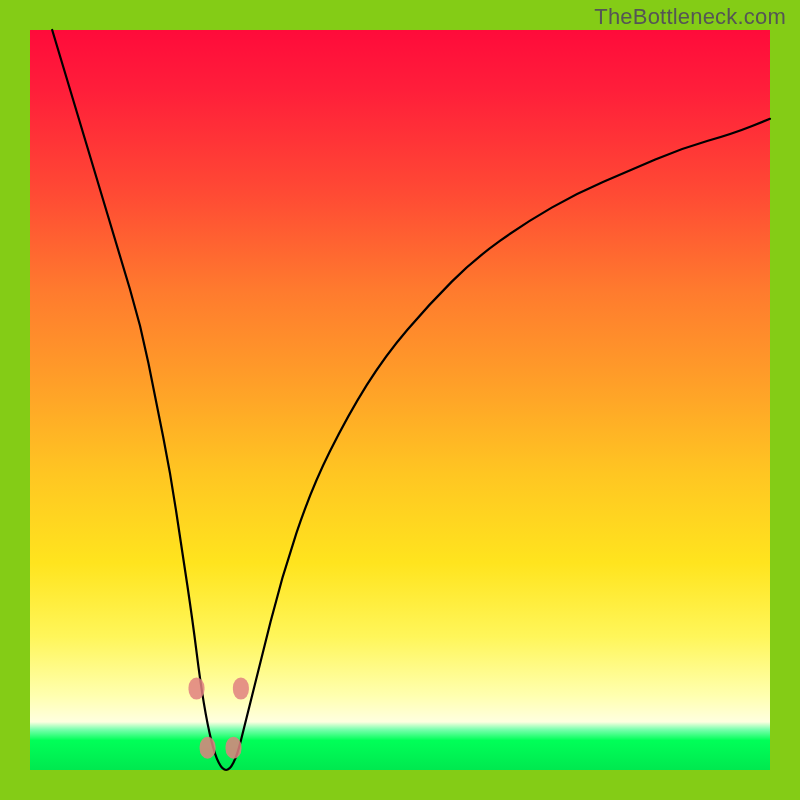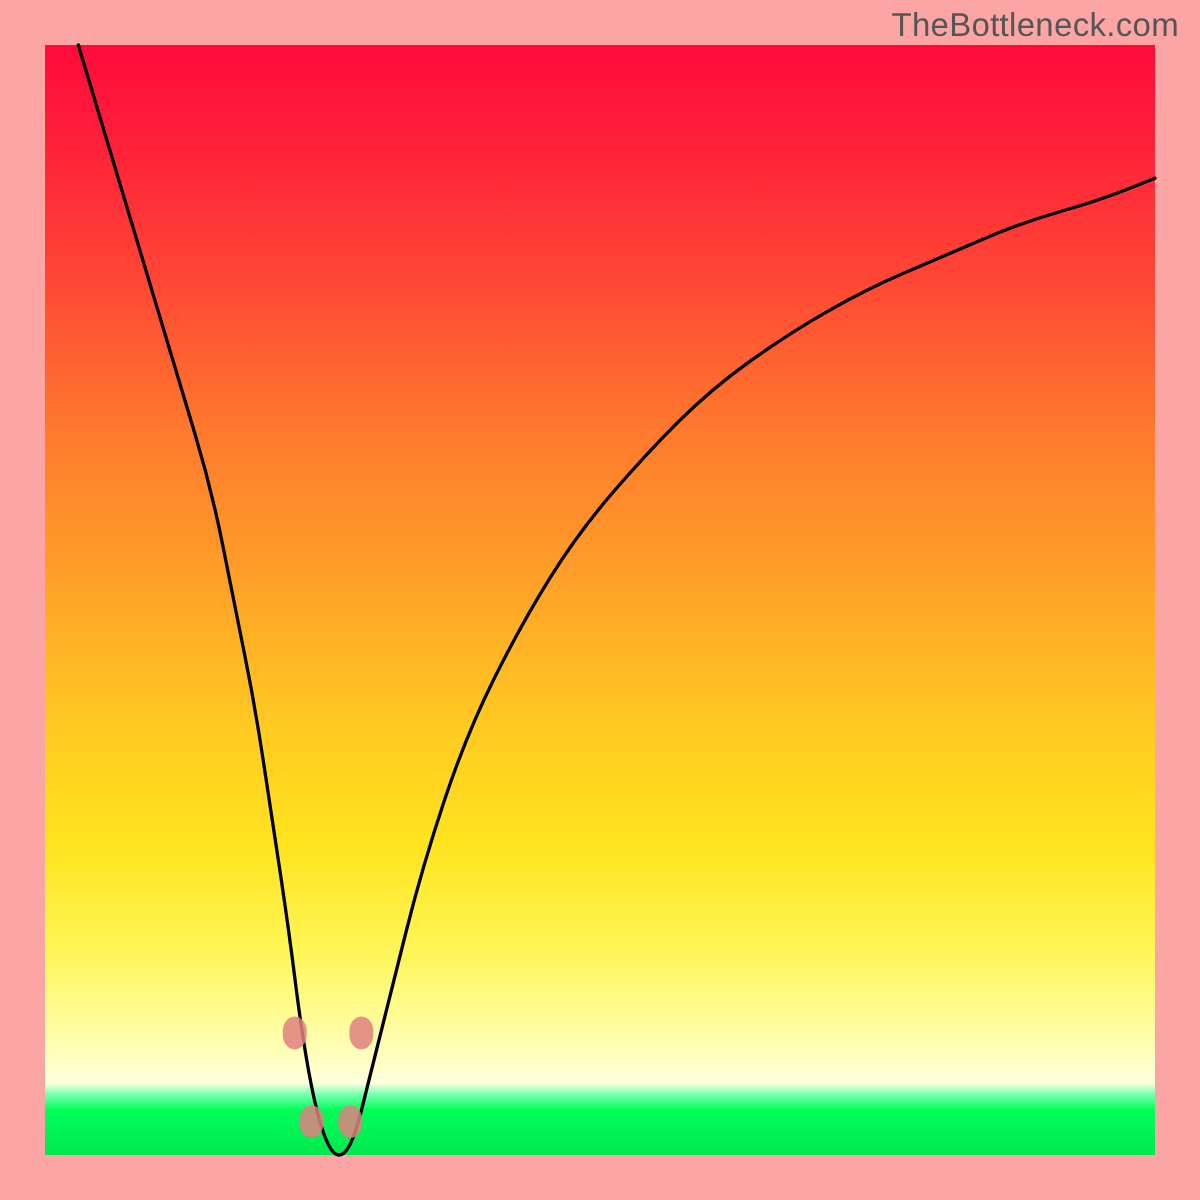--- a/index.html
+++ b/index.html
@@ -7,21 +7,21 @@
     padding: 0;
     width: 800px;
     height: 800px;
     overflow: hidden;
     font-family: Arial, Helvetica, sans-serif;
   }
   .canvas {
     position: relative;
     width: 800px;
     height: 800px;
-    background: #fca5a5;
+    background: #84cc16;
     text-decoration: underline;
   }
   .plot-area {
     position: absolute;
     left: 30px;
     top: 30px;
     width: 740px;
     height: 740px;
     
     background: linear-gradient(

